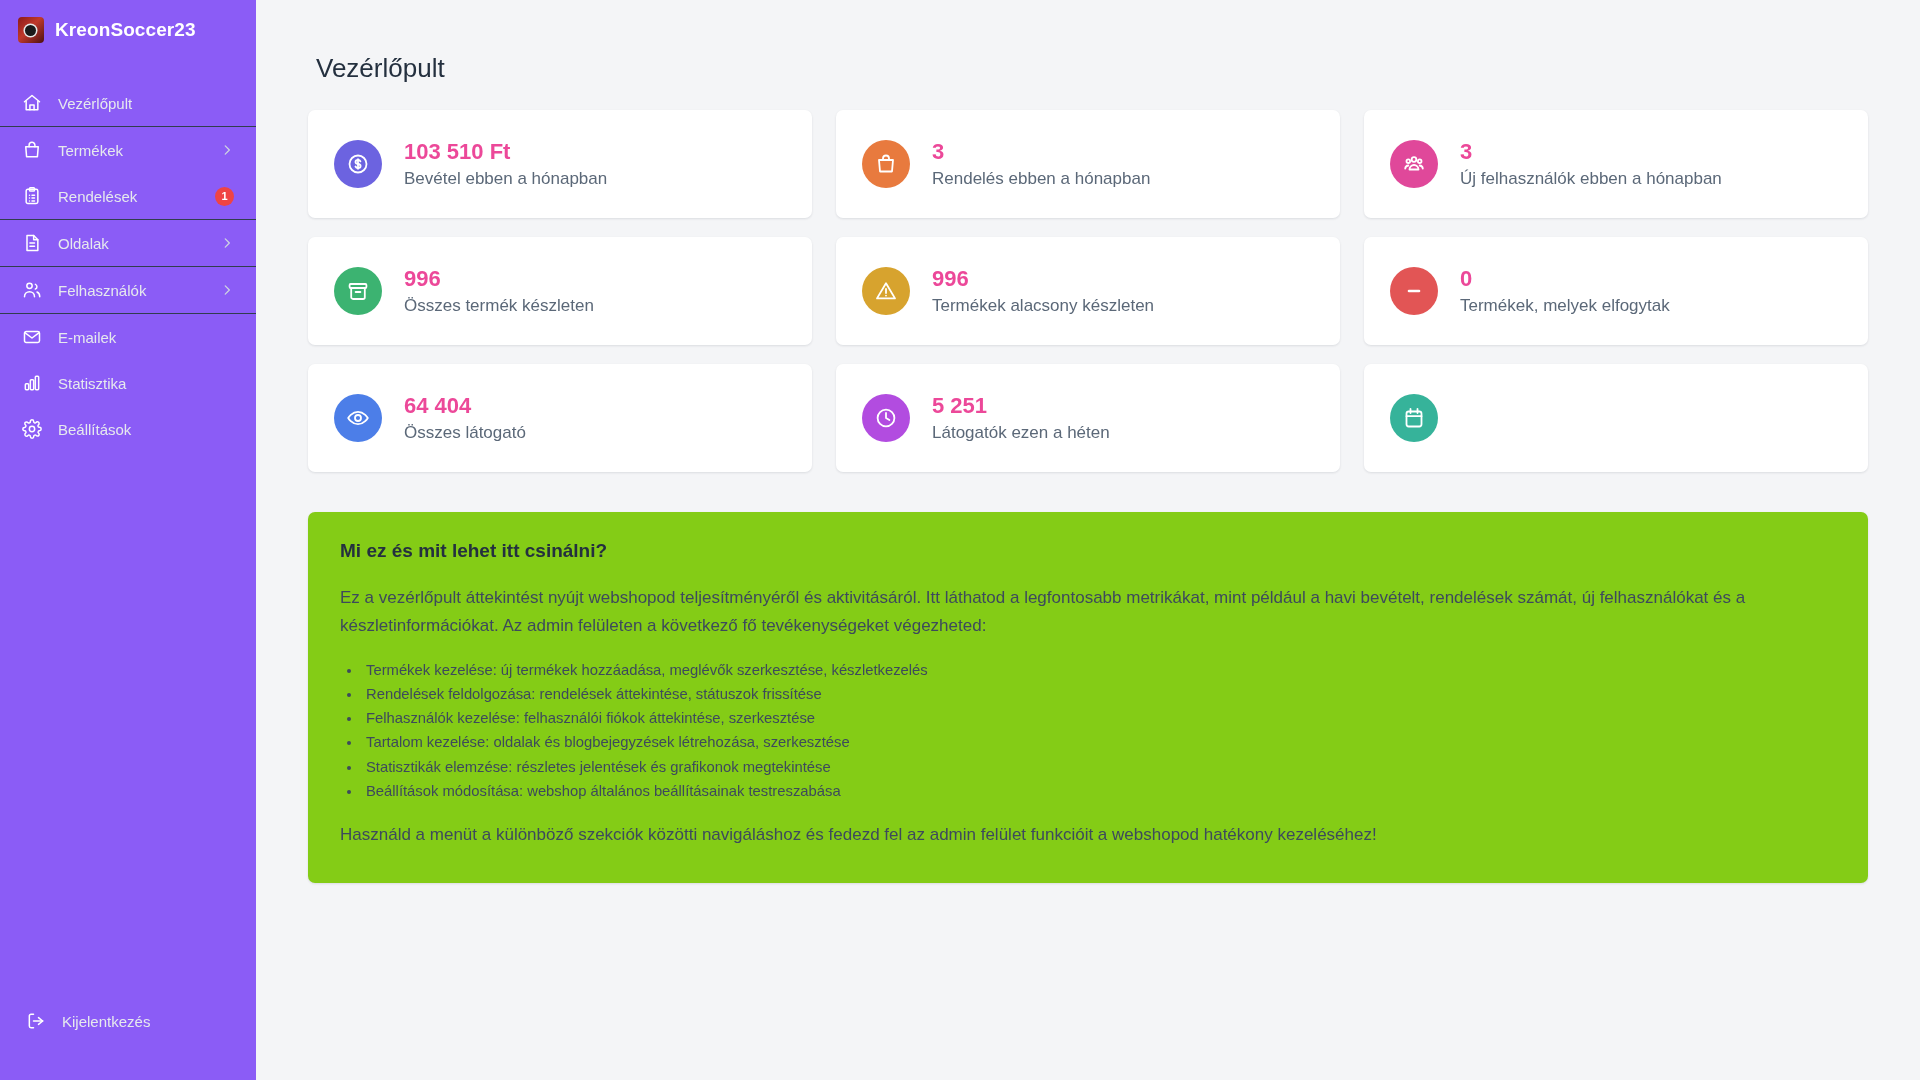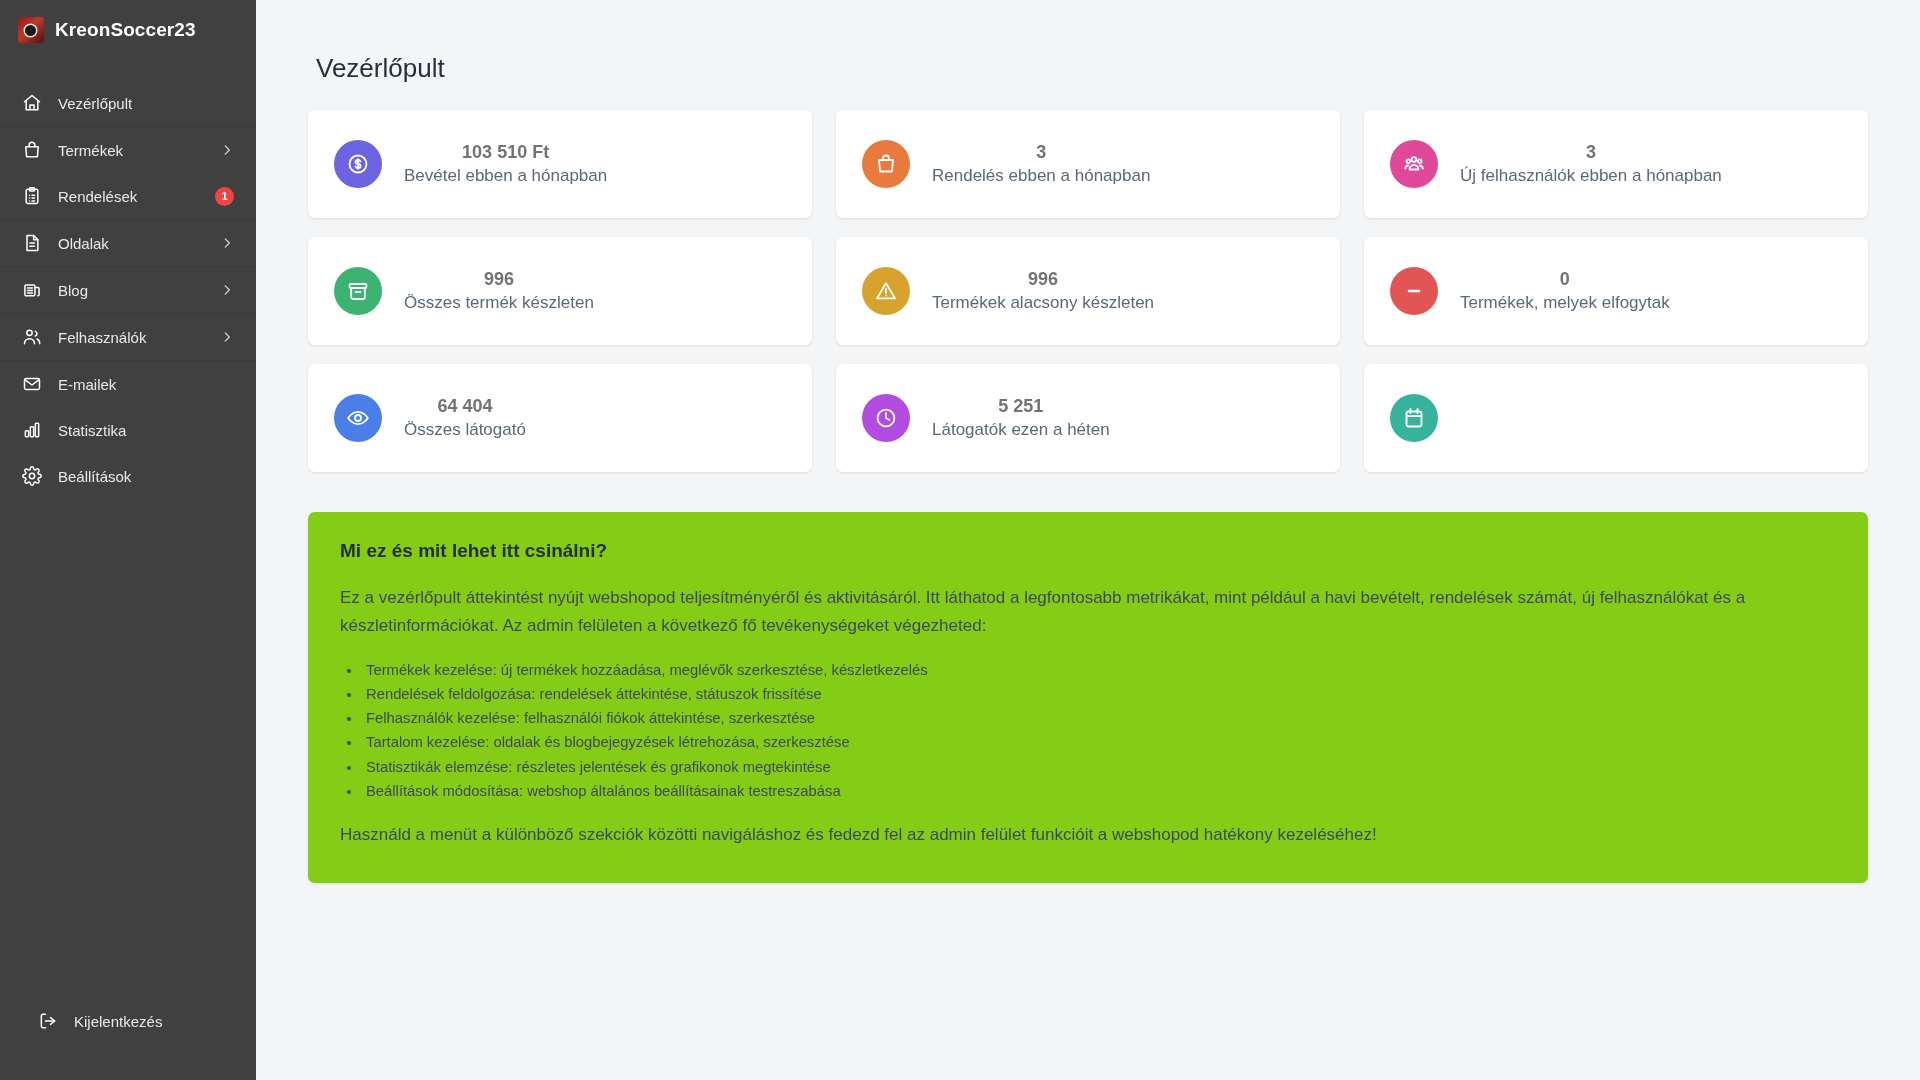--- a/index.html
+++ b/index.html
@@ -7,21 +7,21 @@
     width:1920px; height:1080px;
     font-family:"Liberation Sans", sans-serif;
     background:#f4f5f7;
     overflow:hidden;
   }
   .app { display:flex; width:1920px; height:1080px; }
 
   
   .sidebar {
     width:256px; min-width:256px; height:1080px;
-    background:#404040;
+    background:#8b5cf6;
     display:flex; flex-direction:column;
     position:relative;
   }
   .brand {
     display:flex; align-items:center; gap:11px;
     padding:18px 0 18px 18px;
     height:60px;
   }
   .brand-logo {
     width:26px; height:26px; border-radius:4px;
@@ -48,21 +48,21 @@
   }
   .nav-ico { width:20px; height:20px; flex-shrink:0; display:block; color:#ffffff; }
   .nav-label { flex:1; white-space:nowrap; }
   .badge {
     background:#ef4444; color:#fff; font-size:11px; font-weight:bold;
     width:19px; height:19px; border-radius:50%;
     display:inline-flex; align-items:center; justify-content:center;
     margin-left:-4px;
   }
   .chev { width:14px; height:14px; color:#cfd6e0; flex-shrink:0; }
-  .logout { position:absolute; bottom:36px; left:16px; right:0; }
+  .logout { position:absolute; bottom:36px; left:4px; right:0; }
 
   
   .main { flex:1; height:1080px; overflow:hidden; background:#f4f5f7; padding:38px 52px 0 52px; }
   .page-title {
     font-size:26px; color:#24303f; font-weight:400;
     margin:15px 0 26px 8px;
   }
   .cards {
     display:grid;
     grid-template-columns:repeat(3, 1fr);
@@ -75,21 +75,21 @@
     padding:22px 26px; display:flex; align-items:center; gap:22px;
     min-height:108px;
   }
   .card-ico {
     width:48px; height:48px; border-radius:50%;
     display:flex; align-items:center; justify-content:center;
     flex-shrink:0; color:#fff;
   }
   .card-ico svg { width:24px; height:24px; display:block; }
   .card-txt { display:flex; flex-direction:column; gap:3px; }
-  .card-value { font-size:18px; color:#737373; font-weight:bold; line-height:1.2;text-align:center; }
+  .card-value { font-size:22px; color:#ec4899; font-weight:bold; line-height:1.2; }
   .card-label { font-size:17px; color:#5b6878; }
 
   
   .panel {
     background:#84cc16; border-radius:7px;
     box-shadow:0 1px 3px rgba(16,24,40,.07), 0 1px 2px rgba(16,24,40,.04);
     padding:28px 32px 34px 32px;
   }
   .panel-title { font-size:19px; color:#24303f; font-weight:bold; margin-bottom:22px; }
   .panel-p { font-size:17px; color:#3d4a5c; line-height:1.65; margin-bottom:18px; }
@@ -146,35 +146,20 @@
         </div>
         <div class="nav-group">
           <div class="nav-item">
             <span class="nav-ico"><svg viewBox="0 0 24 24" fill="none" stroke="currentColor" stroke-width="1.8" stroke-linecap="round" stroke-linejoin="round">
                 <path d="M6 3h8l5 5v13H6z"></path>
                 <path d="M14 3v5h5"></path>
                 <line x1="9.5" y1="12" x2="15" y2="12"></line>
                 <line x1="9.5" y1="16" x2="15" y2="16"></line>
               </svg></span>
             <span class="nav-label">Oldalak</span>
-            <span class="chev"><svg viewBox="0 0 24 24" fill="none" stroke="currentColor" stroke-width="2.2" stroke-linecap="round" stroke-linejoin="round">
-                <polyline points="9 5 16 12 9 19"></polyline>
-              </svg></span>
-          </div>
-        </div>
-        <div class="nav-group">
-          <div class="nav-item">
-            <span class="nav-ico"><svg viewBox="0 0 24 24" fill="none" stroke="currentColor" stroke-width="1.8" stroke-linecap="round" stroke-linejoin="round">
-                <rect x="3.5" y="6" width="12" height="13" rx="1.5"></rect>
-                <path d="M15.5 9H19a1.5 1.5 0 0 1 1.5 1.5v7a1.5 1.5 0 0 1-1.5 1.5"></path>
-                <line x1="6.5" y1="9.5" x2="12.5" y2="9.5"></line>
-                <line x1="6.5" y1="12.5" x2="12.5" y2="12.5"></line>
-                <line x1="6.5" y1="15.5" x2="12.5" y2="15.5"></line>
-              </svg></span>
-            <span class="nav-label">Blog</span>
             <span class="chev"><svg viewBox="0 0 24 24" fill="none" stroke="currentColor" stroke-width="2.2" stroke-linecap="round" stroke-linejoin="round">
                 <polyline points="9 5 16 12 9 19"></polyline>
               </svg></span>
           </div>
         </div>
         <div class="nav-group">
           <div class="nav-item">
             <span class="nav-ico"><svg viewBox="0 0 24 24" fill="none" stroke="currentColor" stroke-width="1.8" stroke-linecap="round" stroke-linejoin="round">
                 <circle cx="9" cy="7" r="3.2"></circle>
                 <path d="M3 20c0-3.4 2.7-6 6-6s6 2.6 6 6"></path>

